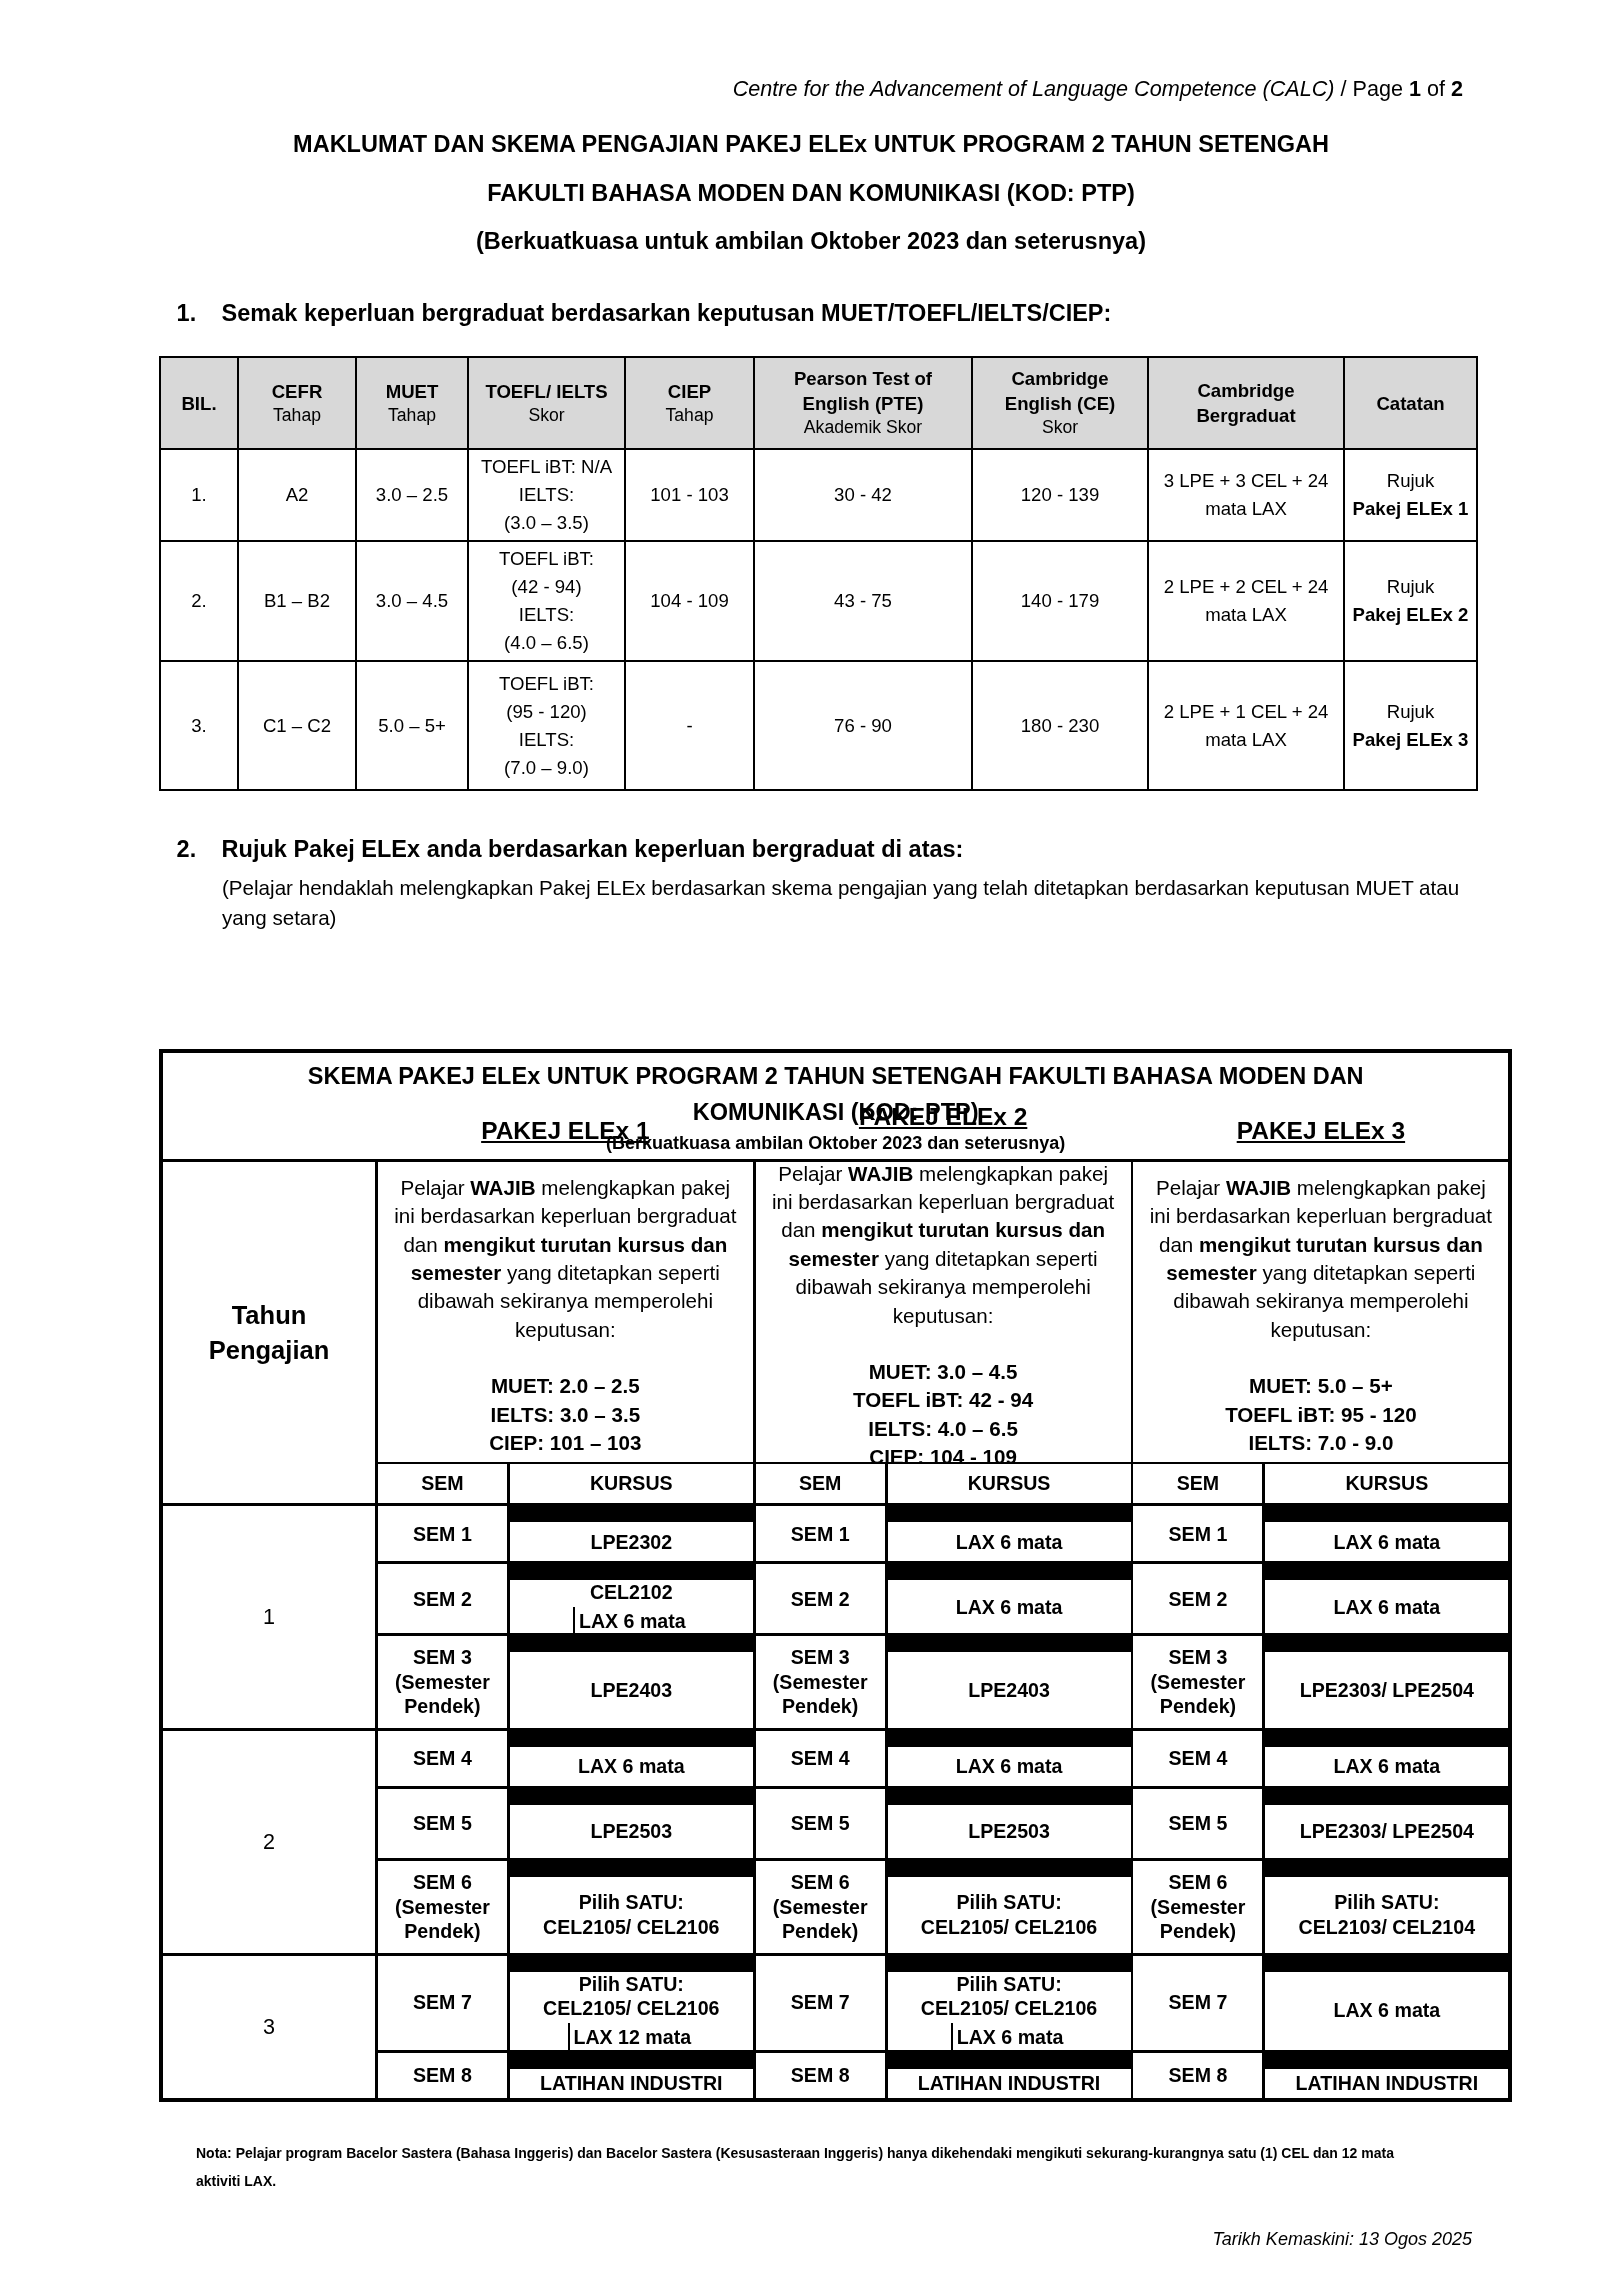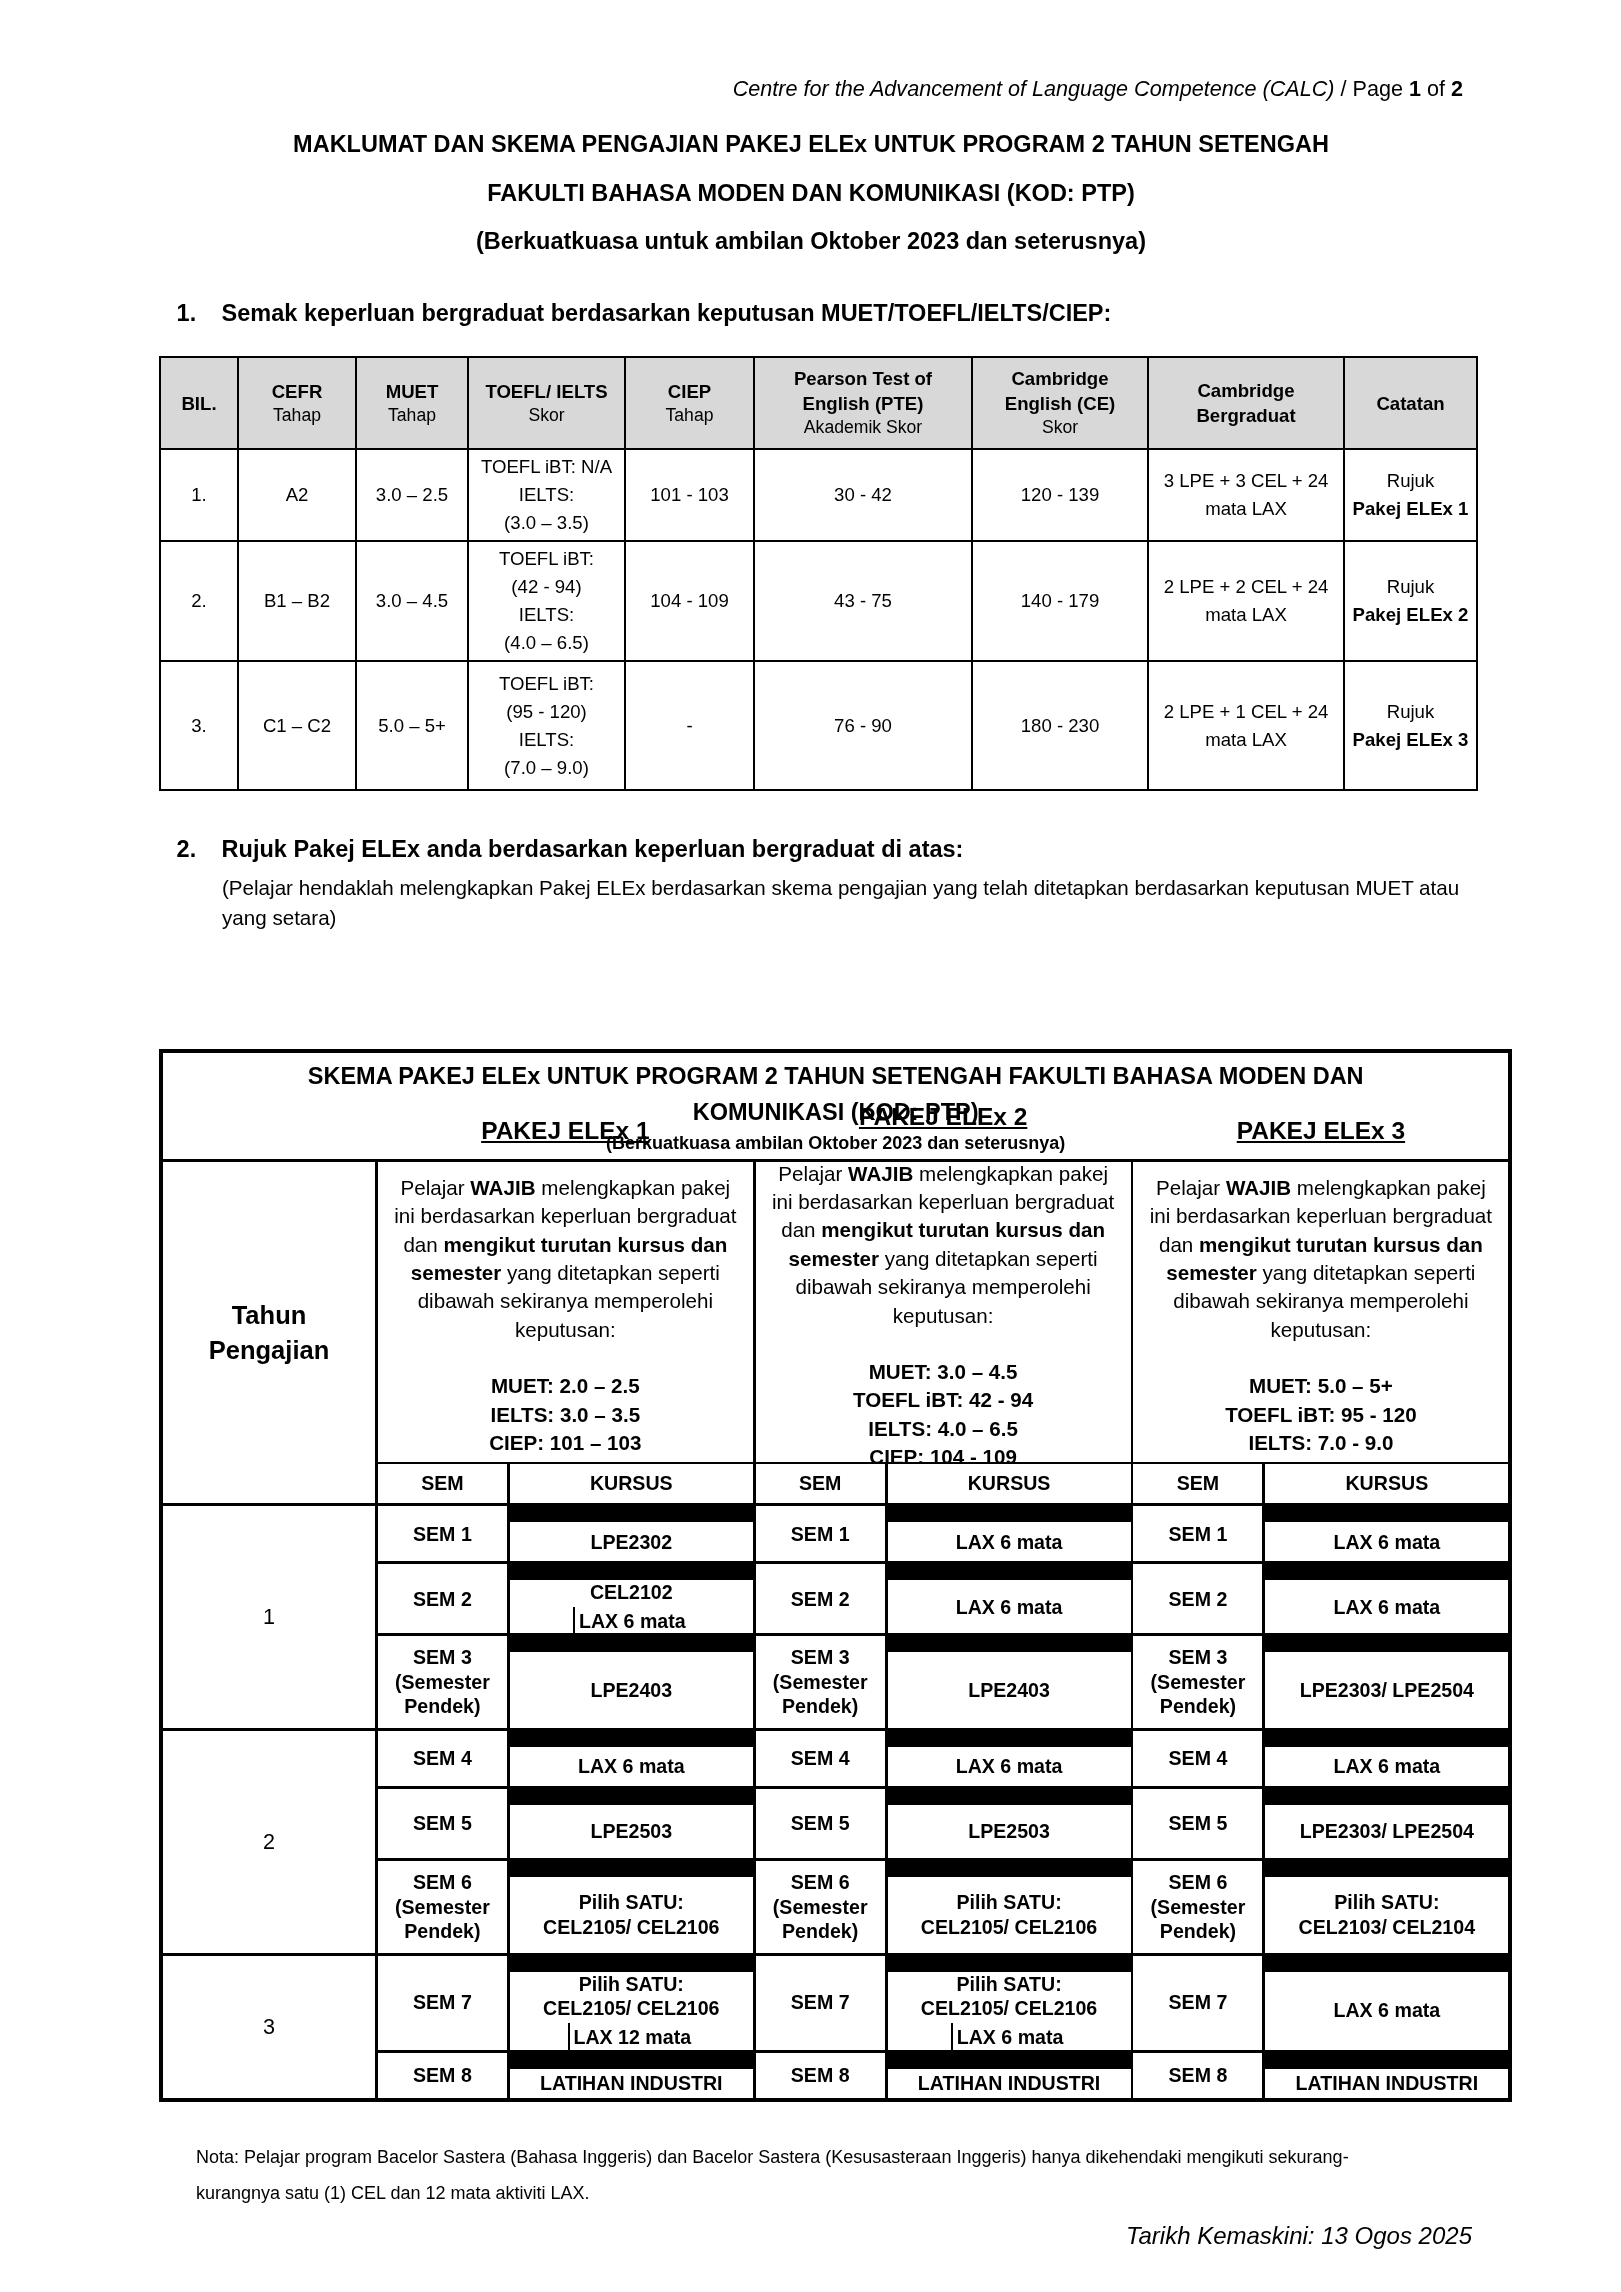--- a/index.html
+++ b/index.html
@@ -72,22 +72,22 @@
 
   .colhdr{font-weight:bold;font-size:19.6px;}
   .b{font-weight:bold;font-size:19.6px;line-height:1.25;}
   .sem .b{padding:0 3.9px;}
   .kursus{padding:2px 5.9px;margin-top:16px;}
   .split{flex-direction:row;padding:0;align-items:stretch;}
   .split .km{flex:1.5;display:flex;flex-direction:column;justify-content:center;align-items:center;padding:2px 3.9px;}
   .split .ke{flex:1;border-left:2.9px solid #000;display:flex;flex-direction:column;justify-content:center;align-items:center;padding:2px 3.9px;}
 
   
-  .nota{margin:37px 0 0 37px;width:1235px;font-weight:normal;font-size:18px;line-height:2.0;}
-  .footer{position:absolute;right:149px;bottom:43px;font-style:italic;font-size:24px;}
+  .nota{margin:37px 0 0 37px;width:1235px;font-weight:bold;font-size:14px;line-height:2.0;}
+  .footer{position:absolute;right:149px;bottom:43px;font-style:italic;font-size:18px;}
 </style>
 </head>
 <body>
 
 <div class="page">
 <div class="content">
 
   <div class="runhead">
     <span class="it">Centre for the Advancement of Language Competence (CALC)</span><span> / Page </span><b>1</b><span> of </span><b>2</b>
   </div>

